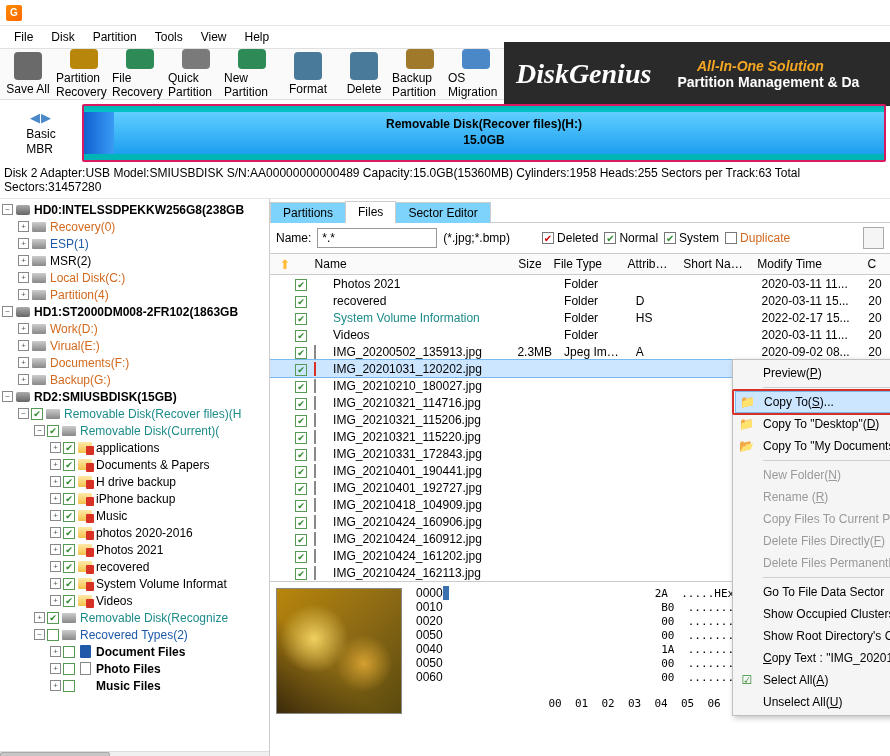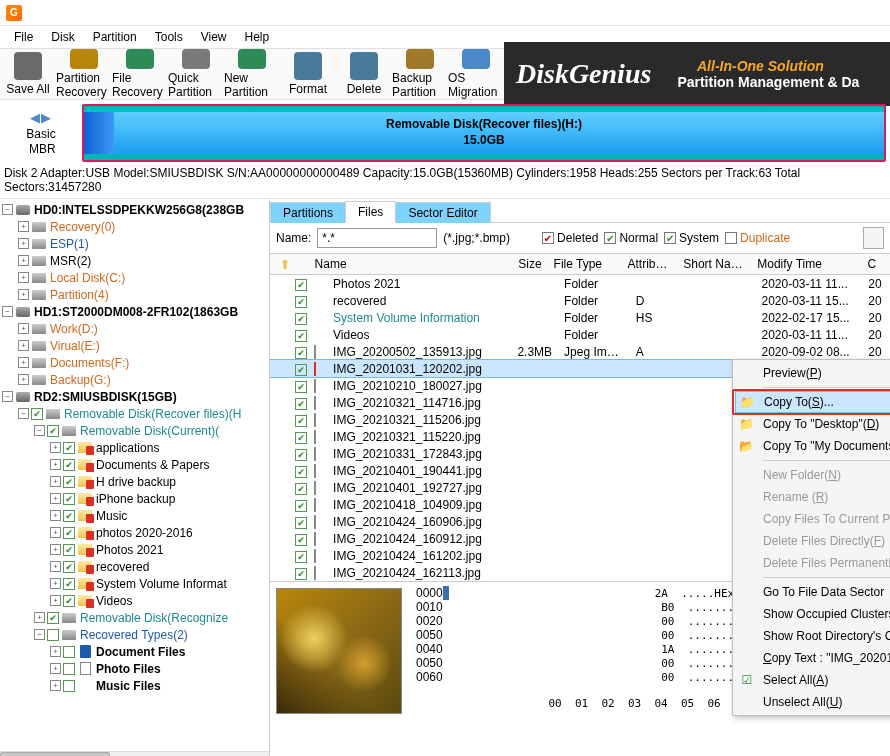--- a/index.html
+++ b/index.html
@@ -18,21 +18,21 @@
 
 .brand-banner { flex:1; height:64px; background:#2a2a2a; display:flex; align-items:center; padding:0 12px; color:#fff; gap:10px;}
 .brand-banner .dg { font-family:Georgia,serif; font-weight:bold; font-size:28px; font-style:italic; color:#fff;}
 .brand-banner .slogan { display:flex;flex-direction:column;align-items:center;}
 .brand-banner .slogan .l1{color:#f5a623;font-weight:bold;font-size:14px;font-style:italic;}
 .brand-banner .slogan .l2{color:#fff;font-weight:bold;font-size:14px;margin-left:16px;}
 
 .disk-bar-wrap { display:flex; align-items:center; padding:4px 4px 0 4px; gap:4px;}
 .disk-bar-left { width:74px; display:flex;flex-direction:column;align-items:center;gap:2px;}
 .disk-bar-left .arrows { font-size:13px; color:#4a88c7; letter-spacing:1px;}
-.disk-bar-left .lbl { font-size:11px; text-align:right; line-height:1.2;}
+.disk-bar-left .lbl { font-size:11px; text-align:left; line-height:1.2;}
 .disk-bar { flex:1; height:58px; border:2px solid #d81b60; border-radius:2px; position:relative; background:linear-gradient(#00b5b5,#00c5c5 12%, #5fceff 12%, #1e9ff0 88%, #00b5b5 88%); display:flex;align-items:center;justify-content:center;}
 .disk-bar .inner { position:absolute; top:6px; bottom:6px; left:0; width:30px; background:linear-gradient(90deg,#1060d0,#3a9cf5);}
 .disk-bar .disk-txt { text-align:center;font-size:11px; font-weight:bold; line-height:1.3; z-index:2;}
 
 .status-line { padding:4px 4px; font-size:12px; border-bottom:1px solid #e5e5e5;}
 
 .main { display:flex; height: calc(756px - 26px - 22px - 52px - 66px - 22px); }
 .tree-pane { width:270px; border-right:1px solid #ccc; overflow:hidden; position:relative;}
 .tree { font-size:12px; padding:2px 0;}
 .tree-row { display:flex; align-items:center; height:17px; padding-left:2px; white-space:nowrap;}

